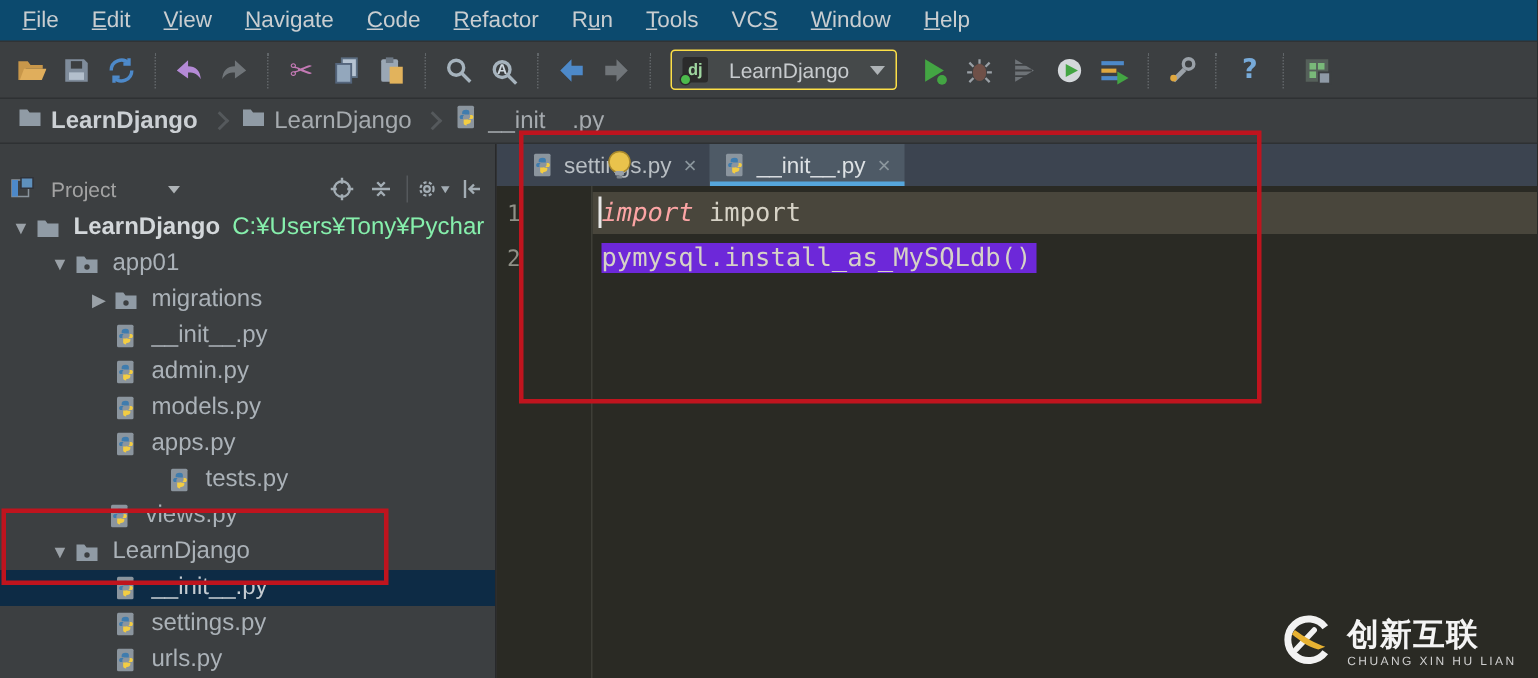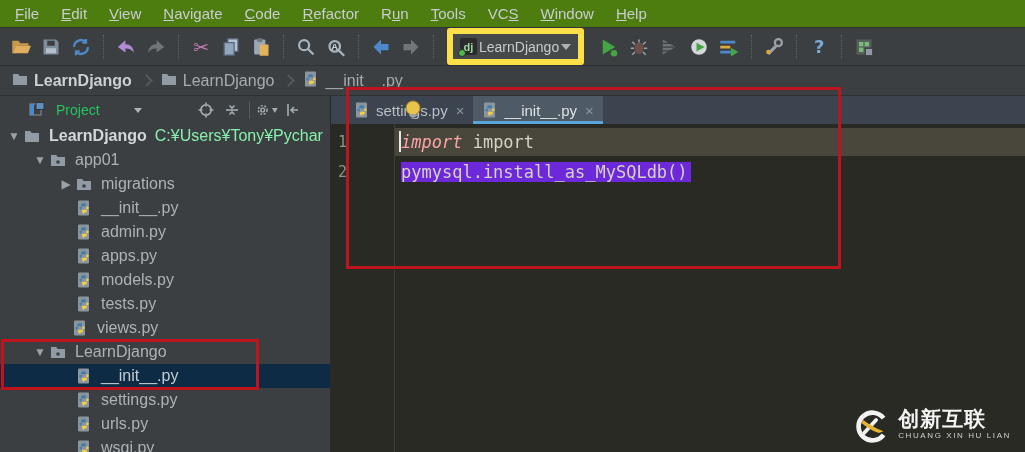--- a/index.html
+++ b/index.html
@@ -1,31 +1,31 @@
 <!DOCTYPE html>
 <html><head>
 <meta charset="utf-8">
 <style>
   html,body{margin:0;padding:0;background:#222;}
   #screen{position:relative;width:1025px;height:452px;overflow:hidden;
     font-family:"Liberation Sans","DejaVu Sans",sans-serif;background:#3c3f41;
     -webkit-font-smoothing:antialiased;}
   
   .menubar{height:27px;display:flex;align-items:center;padding-left:4px;
-    background:#4d7c0f;border-bottom:1px solid #303335;}
+    background:#0c4a6e;border-bottom:1px solid #303335;}
   .menu-item{padding:2px 11px;font-size:15px;color:#c9cdd0;cursor:default;}
   .menu-item .mn{text-decoration:underline;}
   
   .toolbar{height:37px;display:flex;align-items:center;padding-left:6px;
     background:#3c3f41;border-bottom:1px solid #2e3133;}
   .tb-icon{width:26px;height:26px;display:flex;align-items:center;justify-content:center;margin:0 2px;}
   .tb-icon svg{width:20px;height:20px;}
   .tb-sep{height:24px;border-left:1px dotted #606568;margin:0 7px;}
-  .runconfig{display:flex;align-items:center;gap:2px;background:#45494a;
-    border:6px solid #fde047;border-radius:3px;height:25px;padding:0 7px;margin:0 10px 0 6px;}
+  .runconfig{display:flex;align-items:center;gap:14px;background:#45494a;
+    border:1px solid #fde047;border-radius:3px;height:25px;padding:0 7px;margin:0 10px 0 6px;}
   .dj-badge{position:relative;width:17px;height:17px;background:#2b2b2b;border-radius:2px;
     color:#9fd6a0;font-size:11px;font-weight:bold;display:flex;align-items:center;justify-content:center;}
   .dj-badge i{position:absolute;left:-2px;bottom:-2px;width:6px;height:6px;border-radius:50%;
     background:#4cbb4c;border:1px solid #2b2b2b;font-style:normal;}
   .runconfig .rc-label{color:#c7cbce;font-size:14px;}
   .rc-caret{width:0;height:0;border-left:5px solid transparent;border-right:5px solid transparent;
     border-top:6px solid #aeb3b6;}
   .glyph-cut{color:#c47ab5;font-size:19px;font-family:"DejaVu Sans",sans-serif;}
   .glyph-help{color:#77aad9;font-size:18px;font-weight:bold;font-family:"DejaVu Sans",sans-serif;}
   
@@ -33,21 +33,21 @@
     background:#3c3f41;border-bottom:1px solid #2e3133;font-size:16px;color:#a6abaf;}
   .crumb{display:flex;align-items:center;gap:6px;padding:0 2px;}
   .crumb.first .crumb-label{font-weight:bold;color:#ccd0d4;}
   .crumb-sep{width:7px;height:7px;border-top:2px solid #55595c;border-right:2px solid #55595c;
     transform:rotate(45deg);margin:0 8px;}
   .crumb svg{width:16px;height:16px;}
   
   .main{display:flex;height:357px;}
   .project-panel{width:330px;min-width:330px;background:#3c3f41;border-right:1px solid #28292b;
     display:flex;flex-direction:column;overflow:hidden;}
-  .panel-header{height:28px;display:flex;align-items:center;padding:0 24px;color:#22c55e;font-size:14px;}
+  .panel-header{height:28px;display:flex;align-items:center;padding:0 2px;color:#a3a3a3;font-size:14px;margin-top:16px;}
   .panel-header .ph-title{margin:0 4px 0 6px;}
   .ph-caret{width:0;height:0;border-left:4px solid transparent;border-right:4px solid transparent;
     border-top:5px solid #aeb3b6;margin-left:30px;}
   .ph-spacer{flex:1;}
   .ph-icon{width:22px;height:22px;display:flex;align-items:center;justify-content:center;margin:0 2px;}
   .ph-icon svg{width:16px;height:16px;}
   .ph-sep{height:18px;border-left:1px solid #55595c;margin:0 4px;}
   
   .tree{flex:1;font-size:16px;color:#abb2b8;overflow:hidden;position:relative;}
   .tree-row{height:24px;display:flex;align-items:center;white-space:nowrap;}
@@ -76,21 +76,21 @@
   .code-lines{position:absolute;left:70px;top:4px;right:0;color:#d6d2c6;}
   .code-line{height:30px;line-height:28px;position:relative;}
   .code-line .seltext{background:#6d28d9;padding-right:3px;}
   .tok-keyword{color:#fca5a5;font-style:italic;}
   .caret-bar{position:absolute;left:-2px;top:3px;width:2px;height:21px;background:#e8e8e8;}
   
   .redbox{position:absolute;border:3px solid #bf141e;z-index:60;pointer-events:none;}
   #redbox-editor{left:346px;top:87px;width:489px;height:176px;}
   #redbox-tree{left:1px;top:339px;width:252px;height:45px;}
   
-  .watermark{position:absolute;right:14px;bottom:7px;display:flex;align-items:flex-start;gap:8px;z-index:40;}
+  .watermark{position:absolute;right:14px;bottom:7px;display:flex;align-items:flex-end;gap:8px;z-index:40;}
   .wm-logo svg{width:37px;height:37px;display:block;}
   .wm-text{display:flex;flex-direction:column;line-height:1.05;}
   .wm-title{color:#f4f4f4;font-size:21px;font-weight:bold;letter-spacing:1px;}
   .wm-sub{color:#cfcfcf;font-size:8px;letter-spacing:1.6px;margin-top:2px;}
 </style>
 </head>
 <body>
 
 <div id="screen">
 
@@ -367,34 +367,34 @@
           </div>
           <div class="tree-row" style="padding-left: 56px;">
             <span class="twist hidden"></span>
             <span class="ticon">
               <svg viewBox="0 0 16 16">
                 <rect x="2" y="0.5" width="11" height="15" rx="1" fill="#8b959e"></rect>
                 <path fill="#3f7cae" d="M7.9 3.2c-2.1 0-2.8.9-2.8 1.9v1h2.8v.6H4.6c-1.5 0-1.6 2.7 0 2.7h1v-1.2c0-1 .9-1.9 2.3-1.9h2V4.6c0-.9-.8-1.4-2-1.4z"></path>
                 <path fill="#f3cd43" d="M8.1 12.8c2.1 0 2.8-.9 2.8-1.9v-1H8.1v-.6h3.3c1.5 0 1.6-2.7 0-2.7h-1v1.2c0 1-.9 1.9-2.3 1.9h-2v2.5c0 .9.8 1.4 2 1.4z"></path>
               </svg>
             </span>
+            <span class="tlabel">models.py</span>
+          </div>
+          <div class="tree-row" style="padding-left: 56px;">
+            <span class="twist hidden"></span>
+            <span class="ticon">
+              <svg viewBox="0 0 16 16">
+                <rect x="2" y="0.5" width="11" height="15" rx="1" fill="#8b959e"></rect>
+                <path fill="#3f7cae" d="M7.9 3.2c-2.1 0-2.8.9-2.8 1.9v1h2.8v.6H4.6c-1.5 0-1.6 2.7 0 2.7h1v-1.2c0-1 .9-1.9 2.3-1.9h2V4.6c0-.9-.8-1.4-2-1.4z"></path>
+                <path fill="#f3cd43" d="M8.1 12.8c2.1 0 2.8-.9 2.8-1.9v-1H8.1v-.6h3.3c1.5 0 1.6-2.7 0-2.7h-1v1.2c0 1-.9 1.9-2.3 1.9h-2v2.5c0 .9.8 1.4 2 1.4z"></path>
+              </svg>
+            </span>
             <span class="tlabel">apps.py</span>
           </div>
-          <div class="tree-row" style="padding-left: 56px;">
-            <span class="twist hidden"></span>
-            <span class="ticon">
-              <svg viewBox="0 0 16 16">
-                <rect x="2" y="0.5" width="11" height="15" rx="1" fill="#8b959e"></rect>
-                <path fill="#3f7cae" d="M7.9 3.2c-2.1 0-2.8.9-2.8 1.9v1h2.8v.6H4.6c-1.5 0-1.6 2.7 0 2.7h1v-1.2c0-1 .9-1.9 2.3-1.9h2V4.6c0-.9-.8-1.4-2-1.4z"></path>
-                <path fill="#f3cd43" d="M8.1 12.8c2.1 0 2.8-.9 2.8-1.9v-1H8.1v-.6h3.3c1.5 0 1.6-2.7 0-2.7h-1v1.2c0 1-.9 1.9-2.3 1.9h-2v2.5c0 .9.8 1.4 2 1.4z"></path>
-              </svg>
-            </span>
-            <span class="tlabel">models.py</span>
-          </div>
-          <div class="tree-row" style="padding-left: 56px;">
+          <div class="tree-row" style="padding-left: 44px; margin-left: 48px;">
             <span class="twist hidden"></span>
             <span class="ticon">
               <svg viewBox="0 0 16 16">
                 <rect x="2" y="0.5" width="11" height="15" rx="1" fill="#8b959e"></rect>
                 <path fill="#3f7cae" d="M7.9 3.2c-2.1 0-2.8.9-2.8 1.9v1h2.8v.6H4.6c-1.5 0-1.6 2.7 0 2.7h1v-1.2c0-1 .9-1.9 2.3-1.9h2V4.6c0-.9-.8-1.4-2-1.4z"></path>
                 <path fill="#f3cd43" d="M8.1 12.8c2.1 0 2.8-.9 2.8-1.9v-1H8.1v-.6h3.3c1.5 0 1.6-2.7 0-2.7h-1v1.2c0 1-.9 1.9-2.3 1.9h-2v2.5c0 .9.8 1.4 2 1.4z"></path>
               </svg>
             </span>
             <span class="tlabel">tests.py</span>
           </div>

